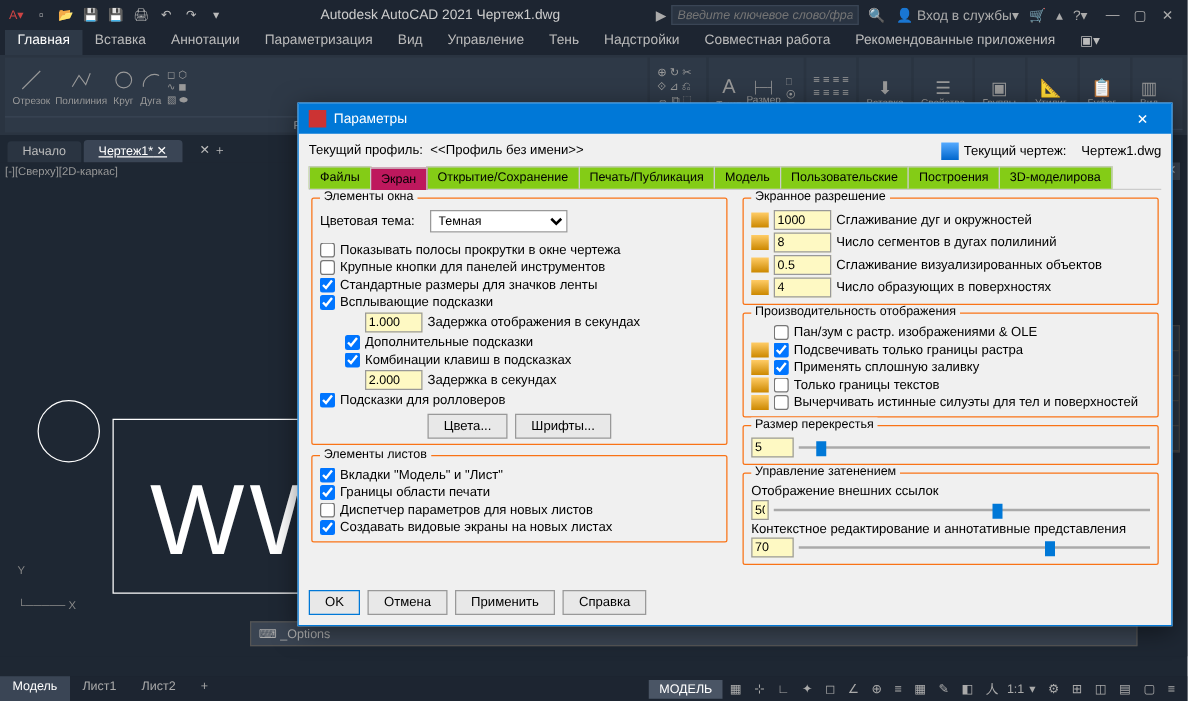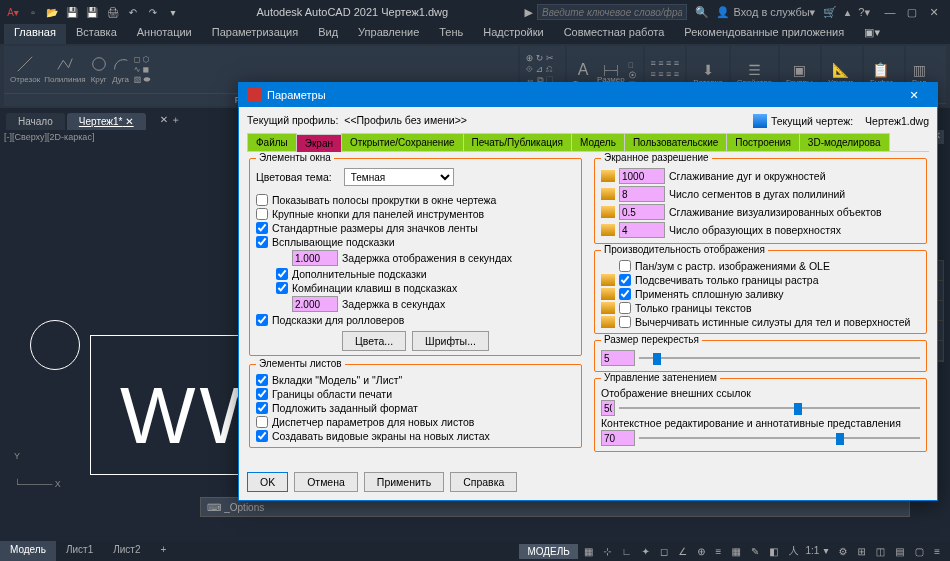--- a/index.html
+++ b/index.html
@@ -70,21 +70,21 @@
 .dlg-tabs .t.active { background: #be185d; position: relative; top: 1px; }
 .dlg-cols { display: flex; gap: 12px; padding: 6px 2px; }
 .col { flex: 1; }
 .group-box { border: 1px solid #f97316; border-radius: 2px; padding: 4px 6px; position: relative; }
 .group-box.titled { padding-top: 8px; }
 .group-box.titled > .gt { position: absolute; top: -7px; left: 6px; background: #f0f0f0; padding: 0 3px; font-size: 10px; }
 .row { display: flex; align-items: center; padding: 1px 0; gap: 4px; }
 .row input[type=checkbox] { width: 12px; height: 12px; }
 .row .indent { margin-left: 16px; }
 .row .indent2 { margin-left: 32px; }
-.txtbox { width: 46px; height: 16px; border: 1px solid #999; background: #f0abfc; font-size: 10px; padding: 0 2px; }
+.txtbox { width: 46px; height: 16px; border: 1px solid #999; background: #fef9c3; font-size: 10px; padding: 0 2px; }
 .select { height: 18px; border: 1px solid #999; background: #fff; font-size: 10px; padding: 0 2px; }
 .btn { height: 20px; border: 1px solid #999; background: #e8e8e8; padding: 0 12px; font-size: 10.5px; }
 .btn-row { display: flex; gap: 6px; justify-content: center; margin-top: 4px; }
 .icn { width: 14px; height: 12px; background: linear-gradient(#fc6,#c80); display: inline-block; }
 .slider { height: 14px; position: relative; background: transparent; }
 .slider .track { position: absolute; top: 6px; left: 0; right: 0; height: 2px; background: #aaa; }
 .slider .thumb { position: absolute; top: 2px; width: 8px; height: 12px; background: #0078d7; }
 .dlg-foot { display: flex; gap: 6px; padding: 6px 8px 8px; border-top: 0; }
 </style>
 </head>
@@ -367,24 +367,20 @@
             <span class="gt">Элементы листов</span>
           <div class="row">
               <input type="checkbox" checked="" style="">
               <span>Вкладки "Модель" и "Лист"</span>
             </div>
           <div class="row">
               <input type="checkbox" checked="" style="">
               <span>Границы области печати</span>
             </div>
           <div class="row">
-              <input type="checkbox" checked="" style="">
-              <span>Подложить заданный формат</span>
-            </div>
-          <div class="row">
               <input type="checkbox" style="">
               <span>Диспетчер параметров для новых листов</span>
             </div>
           <div class="row">
               <input type="checkbox" checked="" style="">
               <span>Создавать видовые экраны на новых листах</span>
             </div>
         </div>
       </div>
 

